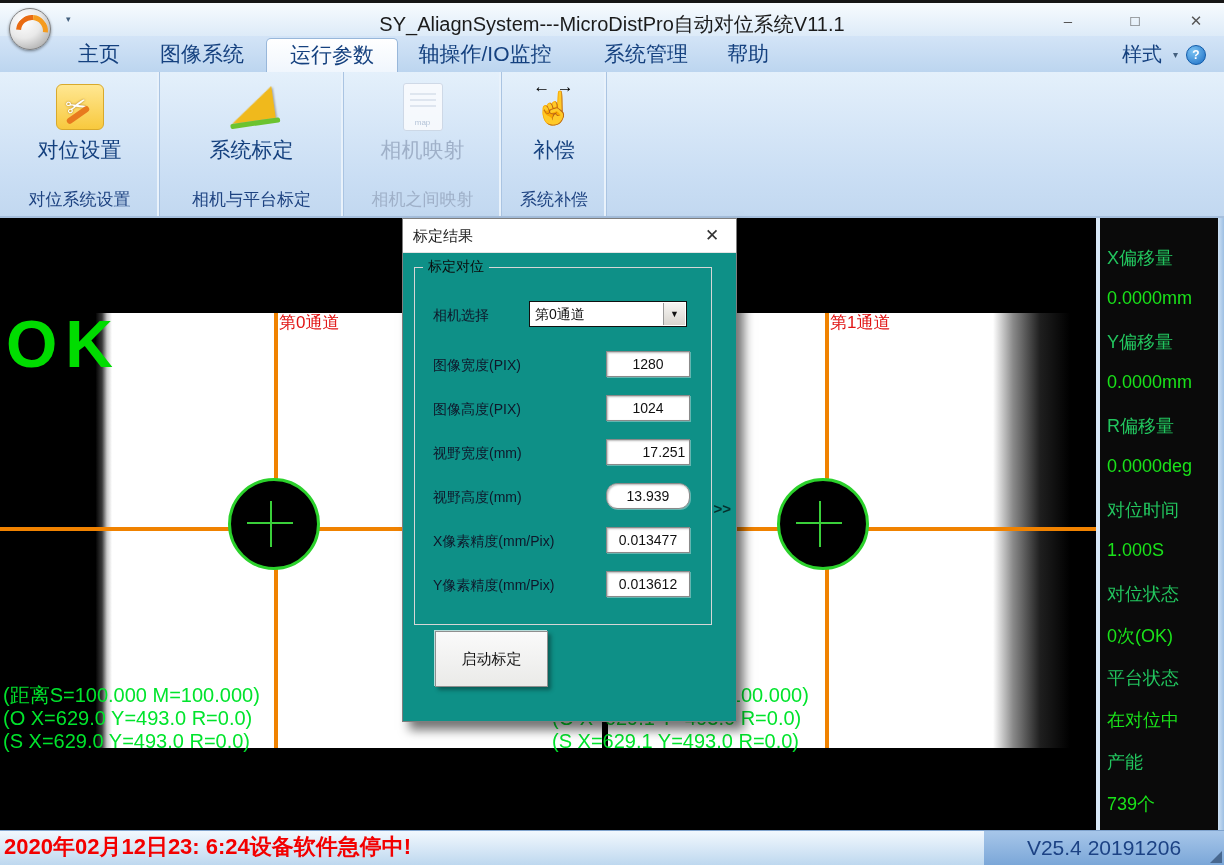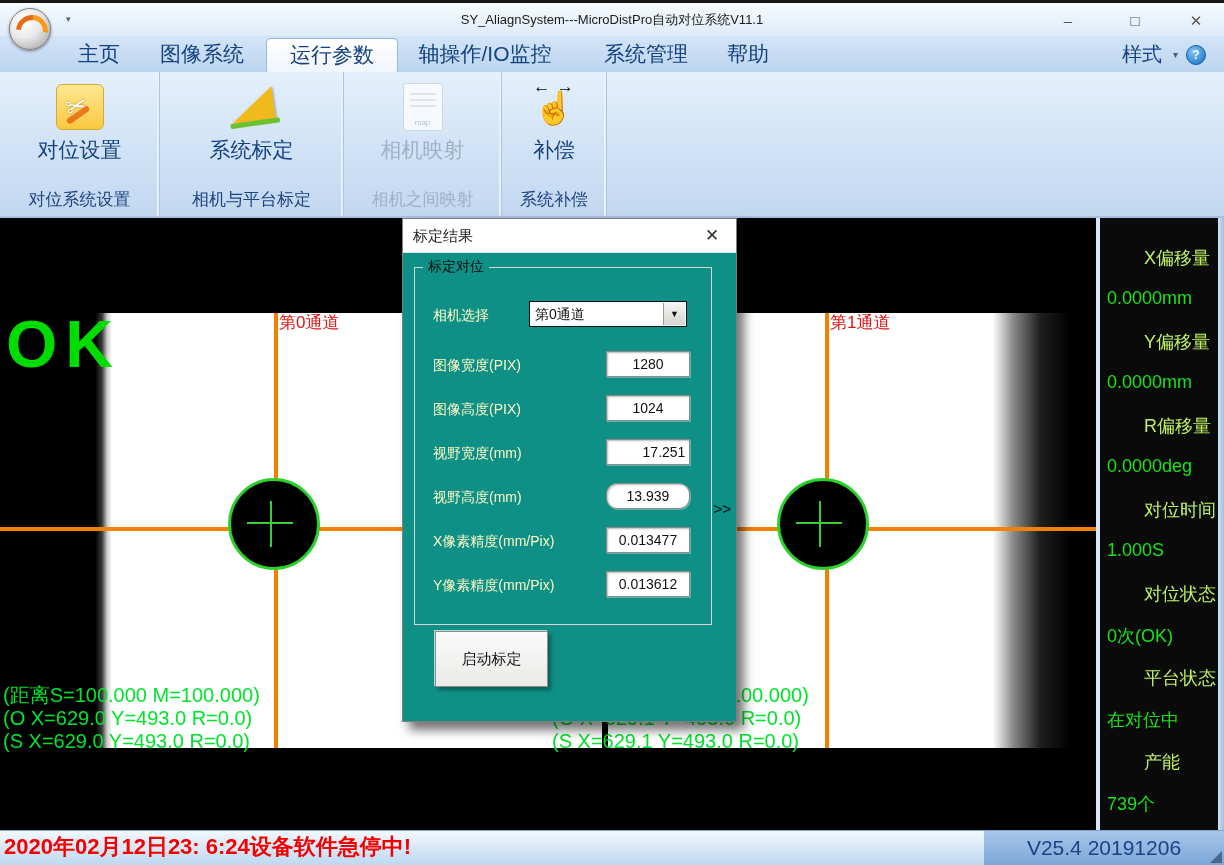--- a/index.html
+++ b/index.html
@@ -1,21 +1,21 @@
 <!DOCTYPE html>
 <html><head>
 <meta charset="utf-8">
 <style>
   html,body{margin:0;padding:0;background:#333;}
   .app{position:relative;width:1224px;height:865px;background:#000;
        font-family:"Liberation Sans",sans-serif;overflow:hidden;}
   
   .titlebar{position:absolute;left:0;top:0;width:1224px;height:36px;
     background:linear-gradient(#f7fbfe,#ddebf8);border-top:3px solid #161616;box-sizing:border-box;}
-  .win-title{position:absolute;left:0;right:0;top:8px;text-align:center;font-size:13px;color:#1b1b1b;}
+  .win-title{position:absolute;left:0;right:0;top:8px;text-align:center;font-size:20px;color:#1b1b1b;}
   .logo{position:absolute;left:9px;top:5px;width:40px;height:40px;border-radius:50%;z-index:40;
     background:radial-gradient(circle at 35% 30%,#ffffff,#e9e9e9 45%,#bcbcbc 75%,#8f8f8f);
     border:1px solid #7f7f7f;box-shadow:0 1px 3px rgba(0,0,0,.45);}
   .logo::after{content:"";position:absolute;left:6px;top:6px;width:22px;height:22px;border-radius:50%;
     border:5px solid transparent;border-top-color:#e96b12;border-right-color:#f59b1e;transform:rotate(-40deg);}
   .pin{position:absolute;left:66px;top:11px;font-size:9px;color:#44607e;}
   .win-btn{position:absolute;top:5px;width:36px;height:26px;text-align:center;line-height:26px;
     font-size:15px;color:#555;}
   
   .tabbar{position:absolute;left:0;top:36px;width:1224px;height:36px;
@@ -73,42 +73,42 @@
   .ok-text{position:absolute;left:6px;top:88px;font-size:66px;font-weight:bold;color:#00dc00;
     letter-spacing:8px;z-index:6;}
   .chan{position:absolute;top:93px;font-size:17px;color:#e11414;z-index:6;white-space:nowrap;}
   .coords{position:absolute;z-index:6;font-size:20px;line-height:23px;color:#00e42c;white-space:nowrap;}
   
   .sep-left{position:absolute;left:1096px;top:218px;width:4px;height:612px;background:#d8e7f7;}
   .sidepanel{position:absolute;left:1100px;top:218px;width:118px;height:612px;background:#0a0a0a;}
   .sep-right{position:absolute;left:1218px;top:218px;width:6px;height:612px;
     background:linear-gradient(90deg,#cfe2f5,#9dbfe3);}
   .srow{position:absolute;left:7px;font-size:18px;white-space:nowrap;}
-  .srow.lab{color:#bef264;margin-left:37px;}
+  .srow.lab{color:#22c55e;}
   .srow.val{color:#1ae21a;}
   
   .statusbar{position:absolute;left:0;top:830px;width:1224px;height:35px;}
   .sb-left{position:absolute;left:0;top:0;width:984px;height:35px;box-sizing:border-box;
     background:linear-gradient(#f2f8fe,#bed8ef);border-top:1px solid #7fa2cc;}
   .sb-msg{margin-left:4px;line-height:32px;font-size:22px;font-weight:bold;color:#f30000;white-space:nowrap;}
   .sb-right{position:absolute;left:984px;top:0;width:240px;height:35px;box-sizing:border-box;
     background:linear-gradient(#a7c6e9,#7ba7d8);border-top:1px solid #7fa2cc;
     color:#1c4284;font-size:21px;text-align:center;line-height:33px;}
   .grip{position:absolute;right:2px;bottom:2px;width:0;height:0;border-style:solid;
     border-width:0 0 12px 12px;border-color:transparent transparent #48688f transparent;}
   
   .dialog{position:absolute;left:402px;top:218px;width:335px;height:504px;z-index:50;box-sizing:border-box;
     background:#0e9087;border:1px solid #7e7e7e;box-shadow:7px 8px 10px rgba(0,0,0,.55);}
   .dlg-title{position:relative;height:33px;background:#fff;border-bottom:1px solid #e4e4e4;}
   .dlg-title .t{margin-left:10px;line-height:33px;font-size:15px;color:#1c1c1c;}
   .dlg-close{position:absolute;right:12px;top:0;width:24px;height:33px;line-height:33px;
     text-align:center;font-size:17px;color:#333;}
   .groupbox{position:absolute;left:11px;top:48px;width:296px;height:356px;border:1px solid #d6d6d6;}
   .legend{position:absolute;left:8px;top:-10px;background:#0e9087;padding:0 5px;font-size:14px;color:#0b0b0b;}
-  .dlabel{position:absolute;left:30px;font-size:14px;color:#fef9c3;white-space:nowrap;}
+  .dlabel{position:absolute;left:30px;font-size:14px;color:#0f172a;white-space:nowrap;}
   .combo{position:absolute;left:126px;top:82px;width:158px;height:26px;background:#fff;
     border:1px solid #101010;box-sizing:border-box;}
   .combo .cval{margin-left:5px;line-height:24px;font-size:14px;color:#101010;}
   .combo .cbtn{position:absolute;right:1px;top:1px;bottom:1px;width:21px;text-align:center;
     background:linear-gradient(#f6f5f3,#d9d5cf);border-left:1px solid #9a9a9a;
     font-size:9px;line-height:22px;color:#111;}
   .fieldbox{position:absolute;left:203px;width:84px;height:26px;background:#fff;box-sizing:border-box;
     border:1px solid #8a8a8a;box-shadow:inset 1px 1px 2px rgba(0,0,0,.28),1px 1px 0 rgba(255,255,255,.35);
     text-align:center;font-size:14px;line-height:24px;color:#101010;}
   .expand{position:absolute;right:5px;top:281px;font-size:15px;font-weight:bold;color:#06302d;}

